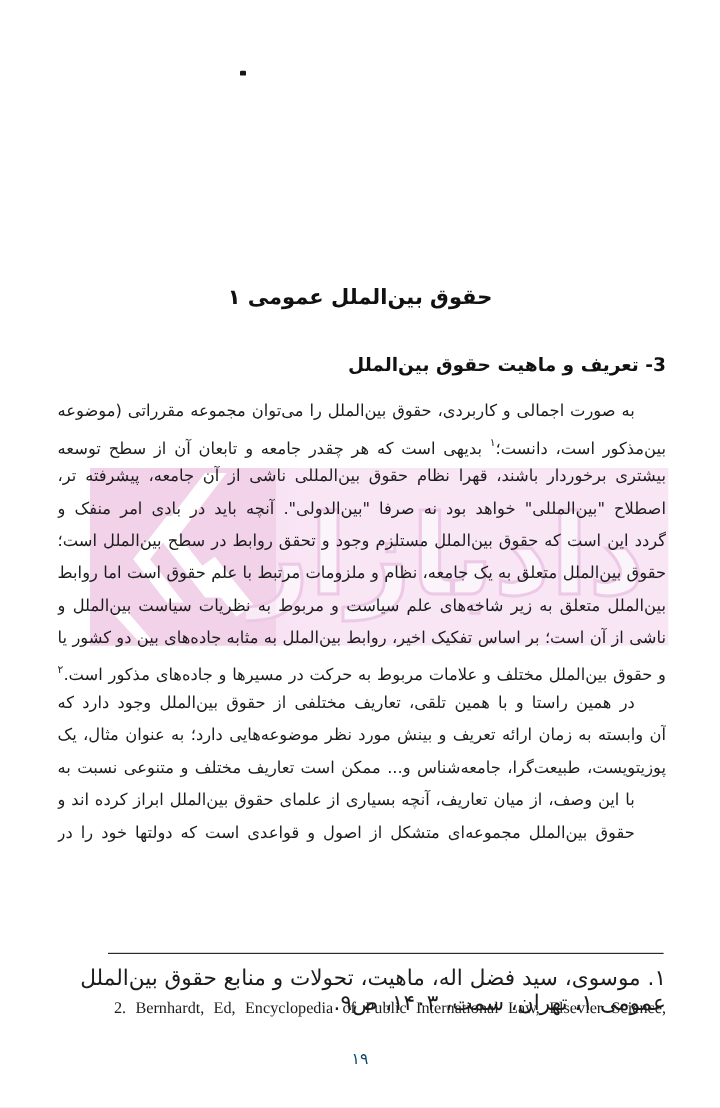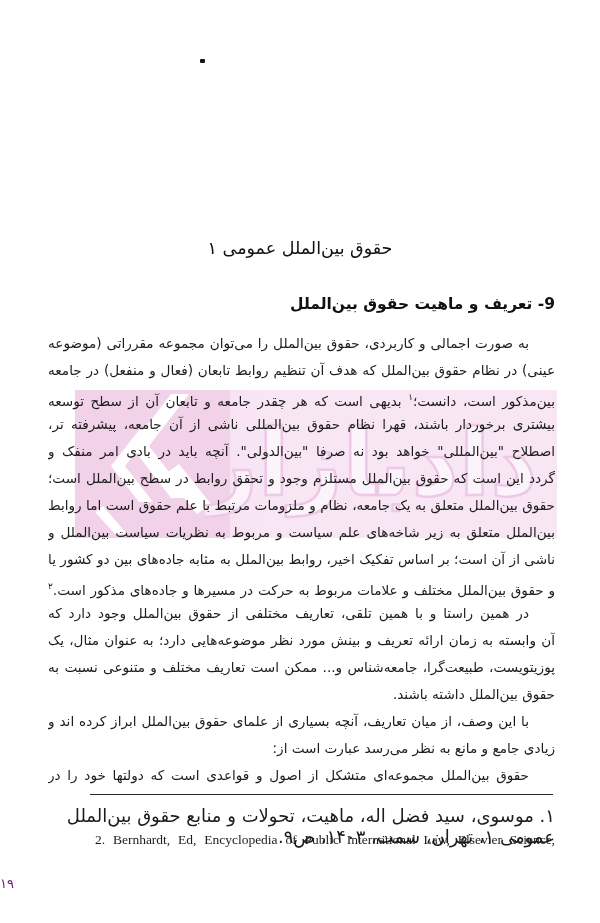--- a/index.html
+++ b/index.html
@@ -17,21 +17,21 @@
   .wm-logo-svg{position:absolute;left:18px;top:4px;height:140px;width:120px;}
   .wm-text{
     position:absolute;right:2px;left:130px;top:0;height:180px;line-height:148px;
     direction:rtl;text-align:left;font-weight:bold;font-size:92px;letter-spacing:4px;
     color:rgba(255,255,255,0.55);-webkit-text-stroke:2.5px #eec9e7;white-space:nowrap;overflow:hidden;
   }
 
   
   .title{
     position:absolute;left:0;right:0;top:238px;margin:0;z-index:1;
-    direction:rtl;text-align:center;font-size:17.5px;font-weight:normal;color:#111;
+    direction:rtl;text-align:center;font-size:17.5px;font-weight:bold;color:#111;
   }
   .heading{
     position:absolute;right:45px;top:295px;margin:0;z-index:1;
     direction:rtl;text-align:right;font-size:15.5px;font-weight:bold;color:#111;
   }
   .body-text{
     position:absolute;right:45px;left:48px;top:330px;z-index:1;
     direction:rtl;font-size:13.6px;color:#1c1c1c;
   }
   .bline{height:27px;line-height:27px;overflow:hidden;text-align:justify;}
@@ -49,21 +49,21 @@
   }
   .fn-en{
     position:absolute;left:88px;right:45px;top:830px;z-index:1;
     direction:ltr;font-family:"Liberation Serif",serif;font-size:13.5px;line-height:20px;color:#1c1c1c;
   }
   .fn-en .l1{text-align:justify;height:20px;overflow:hidden;text-indent:7px;word-spacing:3px;}
   .fn-en .l1::after{content:"";display:inline-block;width:100%;}
   .fn-en .l2{text-align:left;}
   .pagenum{
     position:absolute;left:0;right:0;top:876px;z-index:1;
-    text-align:left;font-size:13px;color:#701a75;direction:rtl;
+    text-align:center;font-size:13px;color:#0c4a6e;direction:rtl;
   }
 </style>
 </head>
 <body>
 
 <div class="page">
 
   <div class="speck"></div>
 
   <div class="watermark">
@@ -73,39 +73,36 @@
       <polygon points="78,0 38,52 78,104 96,104 56,52 96,0" fill="#ffffff"></polygon>
       <polygon points="46,36 18,72 46,108 60,108 32,72 60,36" fill="#ffffff"></polygon>
       <polygon points="86,70 118,110 104,120 72,80" fill="#ffffff"></polygon>
       <polygon points="10,112 34,140 22,140 2,118" fill="#ffffff"></polygon>
     </svg>
     <div class="wm-text">دادبازار</div>
   </div>
 
   <h1 class="title">حقوق بین‌الملل عمومی ۱</h1>
 
-  <h2 class="heading">9- تعریف و ماهیت حقوق بین‌الملل</h2>
+  <h2 class="heading">3- تعریف و ماهیت حقوق بین‌الملل</h2>
 
   <div class="body-text">
       <div class="bline ind"><span>به صورت اجمالی و کاربردی، حقوق بین‌الملل را می‌توان مجموعه مقرراتی (موضوعه و</span></div>
-      <div class="bline"><span>عینی) در نظام حقوق بین‌الملل که هدف آن تنظیم روابط تابعان (فعال و منفعل) در جامعه</span></div>
       <div class="bline"><span>بین‌مذکور است، دانست؛</span><span class="sup">۱</span><span> بدیهی است که هر چقدر جامعه و تابعان آن از سطح توسعه یافتگی</span></div>
       <div class="bline"><span>بیشتری برخوردار باشند، قهرا نظام حقوق بین‌المللی ناشی از آن جامعه، پیشرفته تر، مترقیانه و به</span></div>
       <div class="bline"><span>اصطلاح "بین‌المللی" خواهد بود نه صرفا "بین‌الدولی". آنچه باید در بادی امر منفک و مشخص</span></div>
       <div class="bline"><span>گردد این است که حقوق بین‌الملل مستلزم وجود و تحقق روابط در سطح بین‌الملل است؛ لذا،</span></div>
       <div class="bline"><span>حقوق بین‌الملل متعلق به یک جامعه، نظام و ملزومات مرتبط با علم حقوق است اما روابط</span></div>
       <div class="bline"><span>بین‌الملل متعلق به زیر شاخه‌های علم سیاست و مربوط به نظریات سیاست بین‌الملل و علوم</span></div>
       <div class="bline"><span>ناشی از آن است؛ بر اساس تفکیک اخیر، روابط بین‌الملل به مثابه جاده‌های بین دو کشور یا تابع</span></div>
       <div class="bline"><span>و حقوق بین‌الملل مختلف و علامات مربوط به حرکت در مسیرها و جاده‌های مذکور است.</span><span class="sup">۲</span></div>
       <div class="bline ind"><span>در همین راستا و با همین تلقی، تعاریف مختلفی از حقوق بین‌الملل وجود دارد که محتوای</span></div>
       <div class="bline"><span>آن وابسته به زمان ارائه تعریف و بینش مورد نظر موضوعه‌هایی دارد؛ به عنوان مثال، یک</span></div>
       <div class="bline"><span>پوزیتویست، طبیعت‌گرا، جامعه‌شناس و... ممکن است تعاریف مختلف و متنوعی نسبت به مفهوم</span></div>
-      <div class="bline nojust"><span>حقوق بین‌الملل داشته باشند.</span></div>
       <div class="bline ind"><span>با این وصف، از میان تعاریف، آنچه بسیاری از علمای حقوق بین‌الملل ابراز کرده اند و تا حد</span></div>
-      <div class="bline nojust"><span>زیادی جامع و مانع به نظر می‌رسد عبارت است از:</span></div>
       <div class="bline ind"><span>حقوق بین‌الملل مجموعه‌ای متشکل از اصول و قواعدی است که دولتها خود را در روابط</span></div>
     </div>
 
   <div class="fn-rule"></div>
 
   <div class="fn-fa">۱. موسوی، سید فضل اله، ماهیت، تحولات و منابع حقوق بین‌الملل عمومی ۱، تهران، سمت، ۱۴۰۳، ص۹.</div>
 
   <div class="fn-en">
     <div class="l1">2. Bernhardt, Ed, Encyclopedia of Public International Law, Elsevier Science, vol 5th.</div>
   </div>

